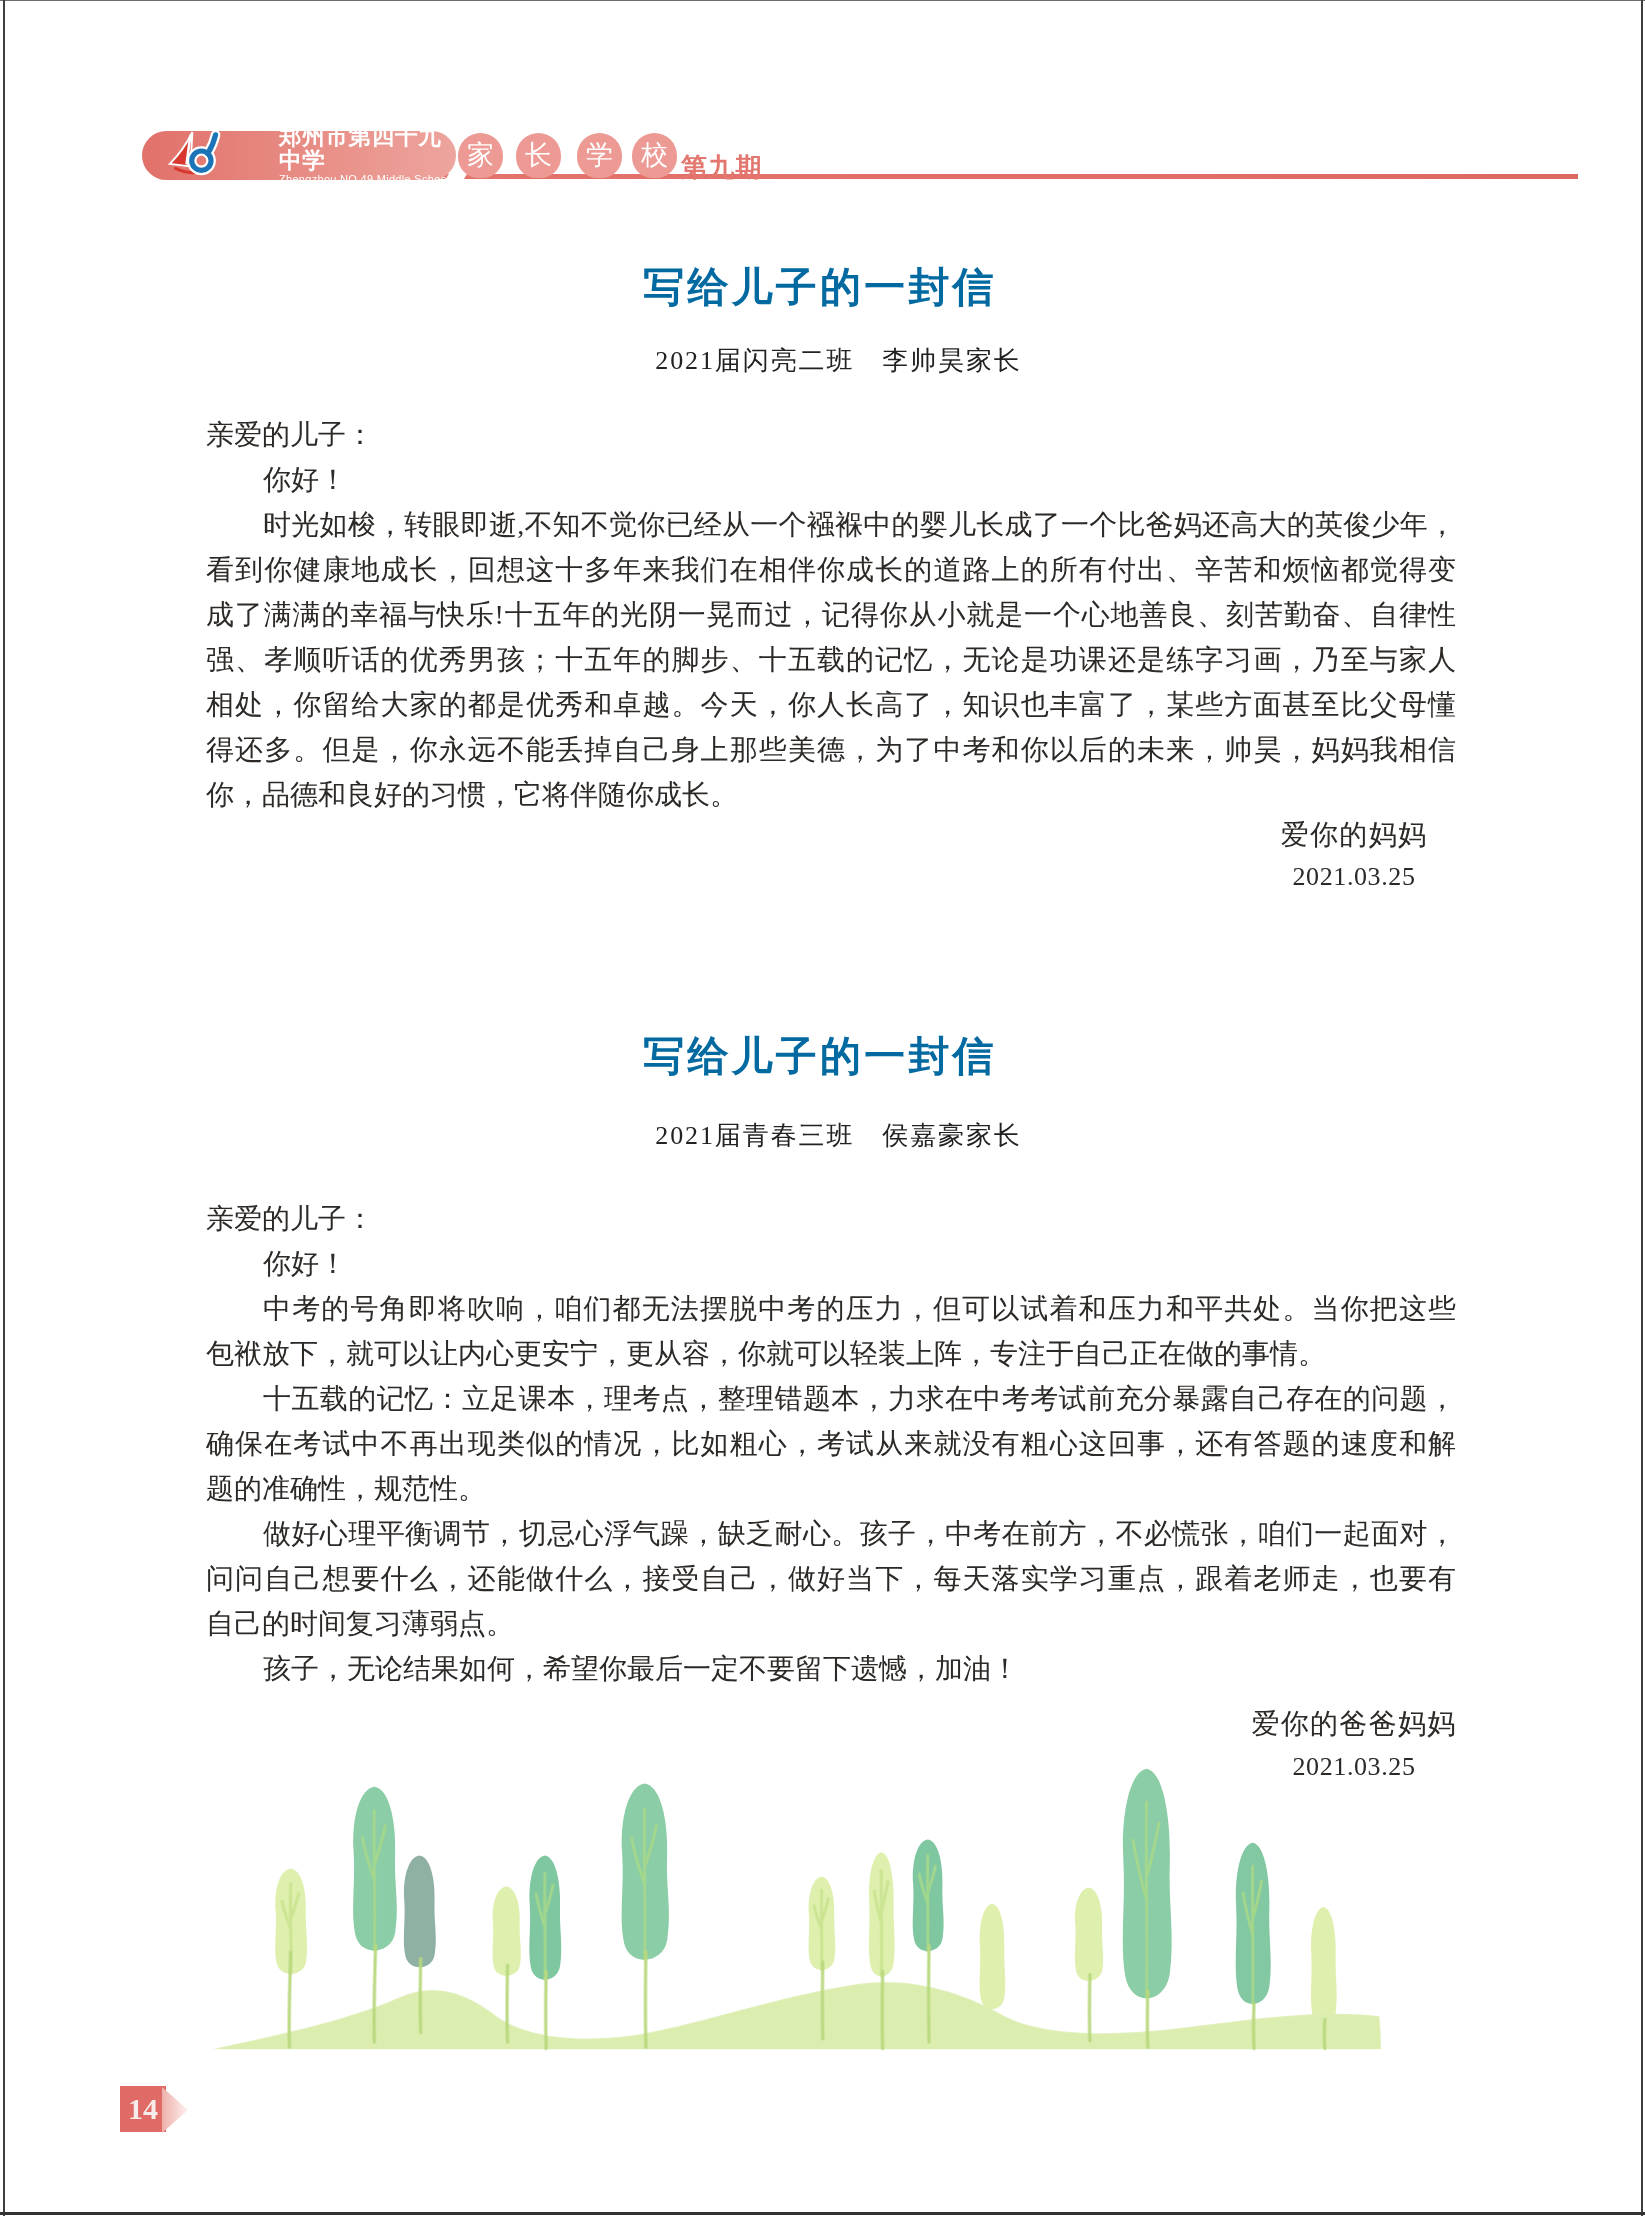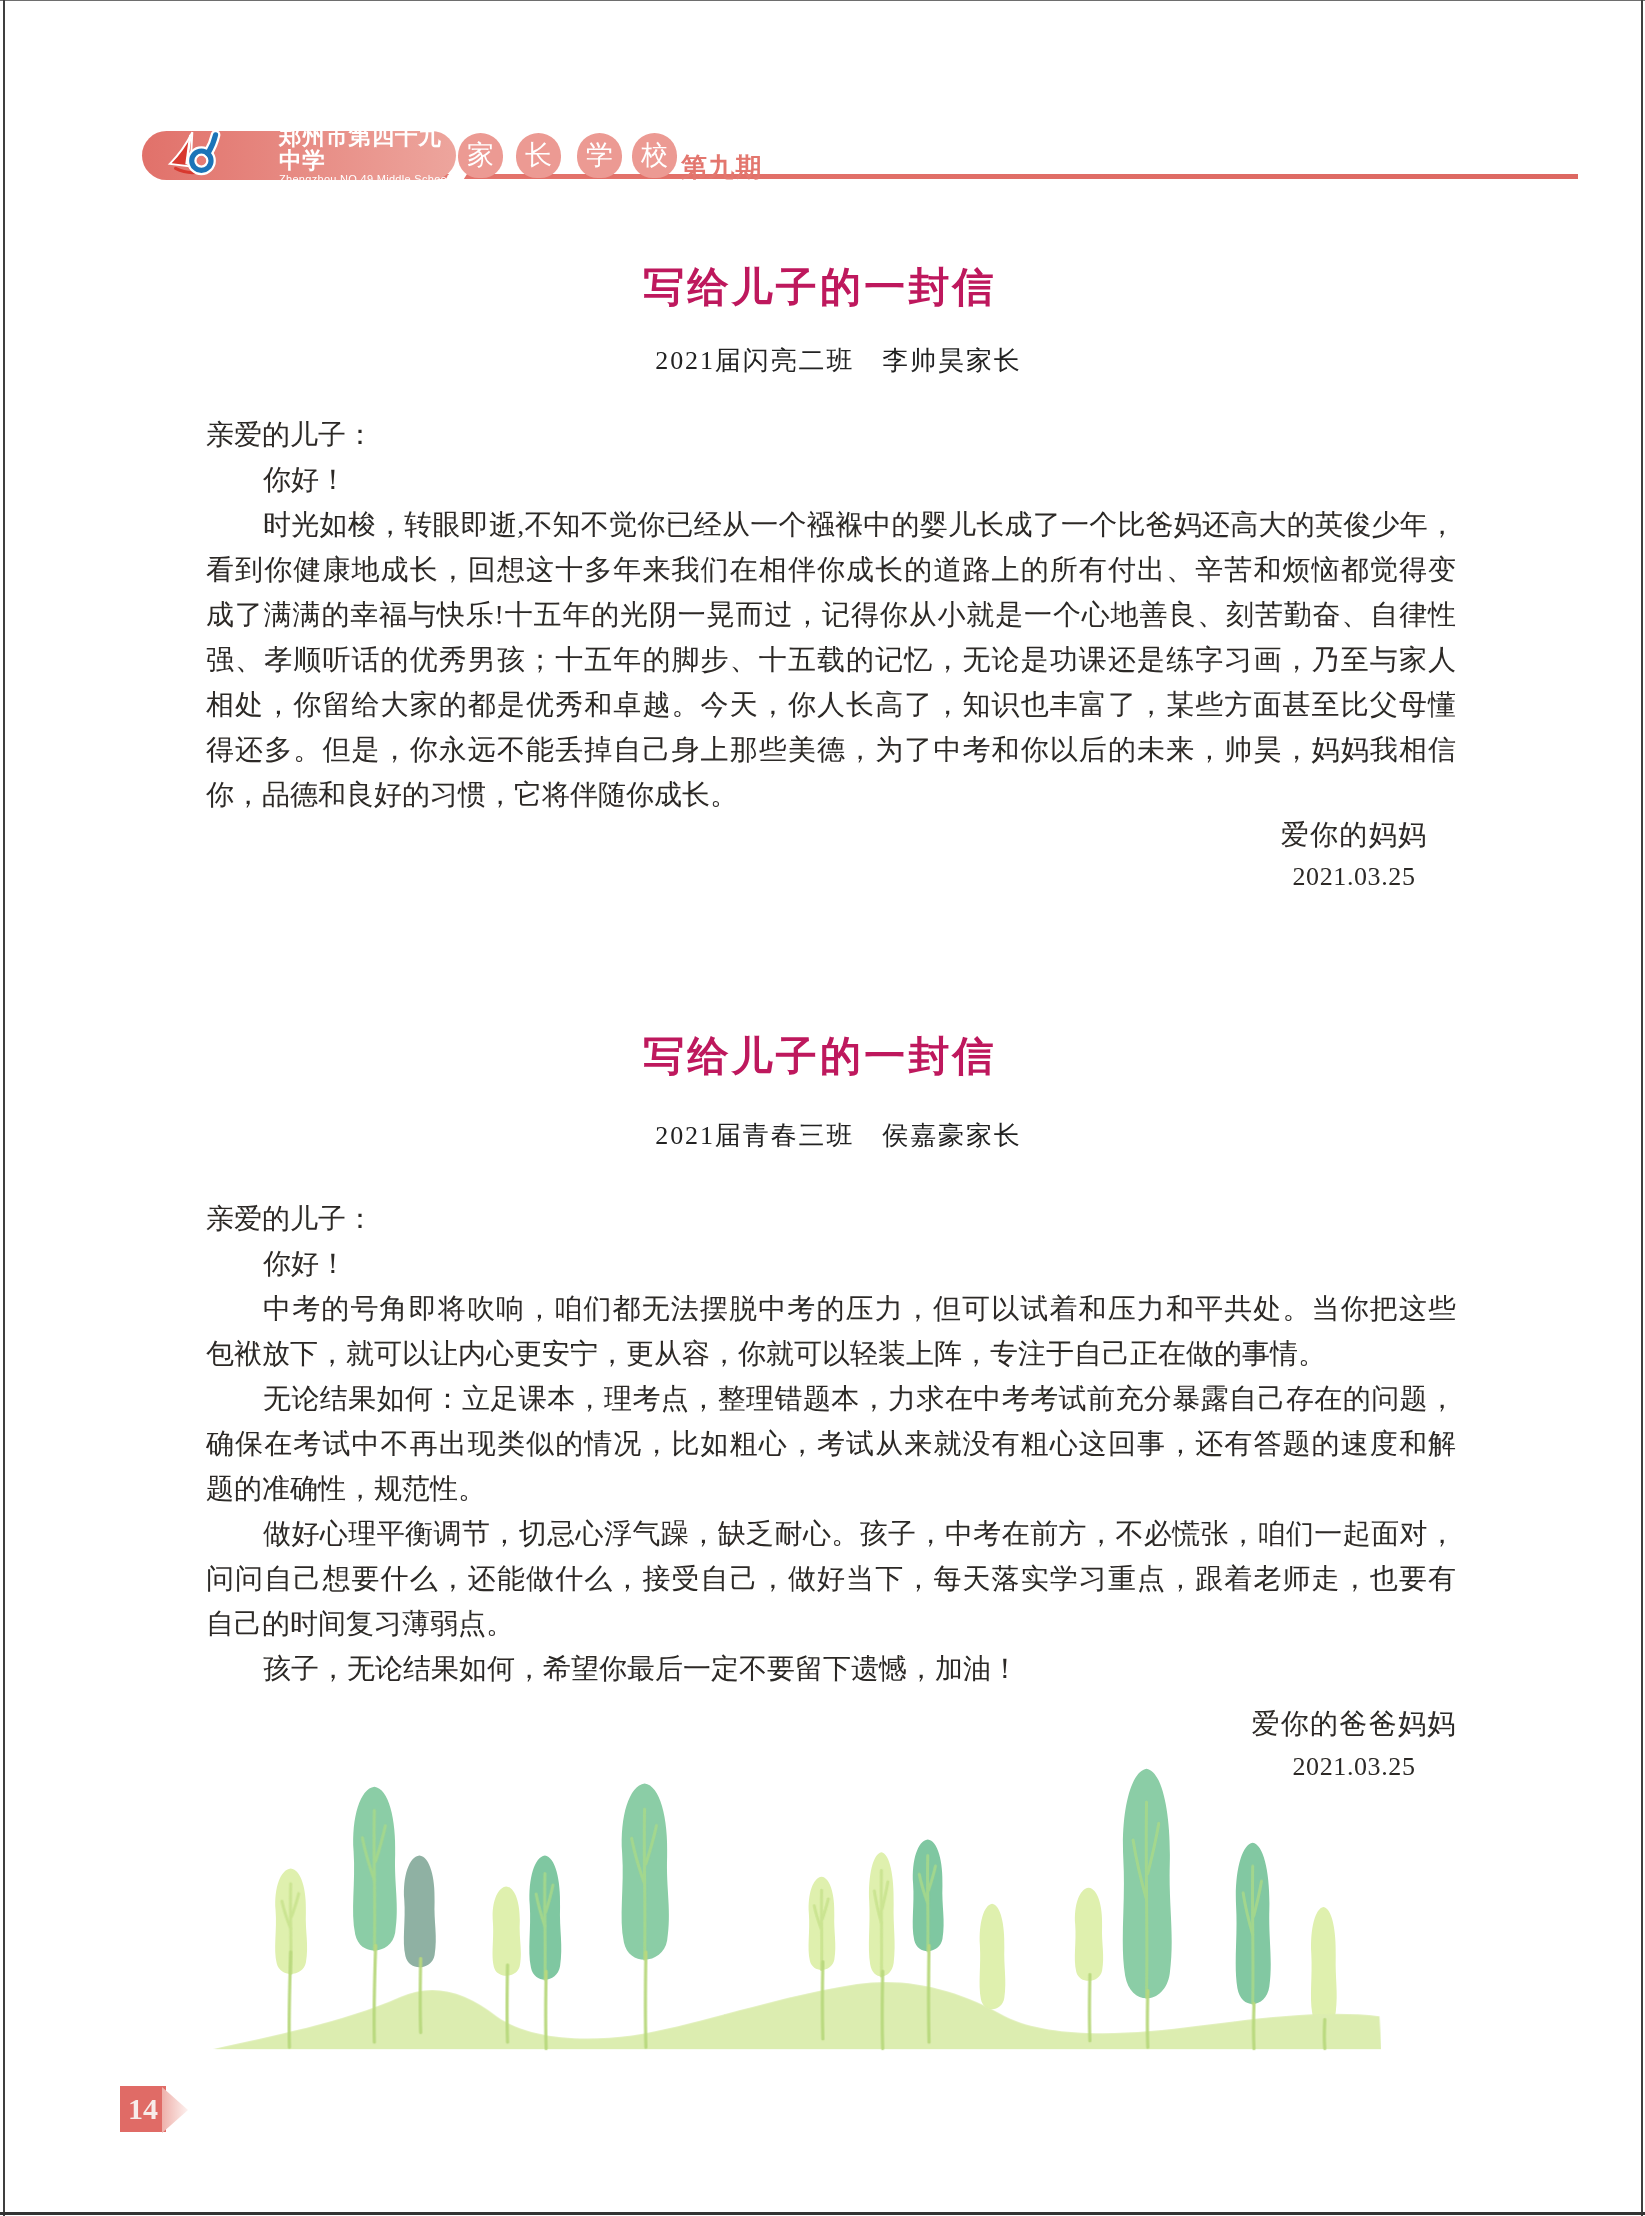--- a/index.html
+++ b/index.html
@@ -29,21 +29,21 @@
                   letter-spacing:0.3px;margin-top:1.9px;}
   .badge{position:absolute;top:133px;width:45px;height:45px;border-radius:50% 50% 46% 46%;
          background:#ec9a93;color:#ffffff;text-align:center;line-height:45px;font-size:27px;
          z-index:4;font-family:"Liberation Serif",serif;}
   #badge-0{left:458px;} #badge-1{left:516px;} #badge-2{left:577px;} #badge-3{left:632px;}
   #issue-label{position:absolute;left:681px;top:150px;font-size:26px;font-weight:bold;
                color:#e3766e;font-family:"Liberation Sans",sans-serif;letter-spacing:1.3px;z-index:4;}
 
   
   .title{position:absolute;left:0;width:1640px;text-align:center;font-size:41px;font-weight:bold;
-         color:#be185d;letter-spacing:3.2px;}
+         color:#0369a1;letter-spacing:3.2px;}
   #title-0{top:260px;} #title-1{top:1029px;}
   .byline{position:absolute;left:16px;width:1645px;text-align:center;font-size:26px;color:#222222;
           letter-spacing:1.9px;}
   #byline-0{top:343px;} #byline-1{top:1118px;}
 
   .letter-lines{position:absolute;left:206px;width:1250px;}
   #lines-0{top:412px;} #lines-1{top:1196px;}
   .bline{height:45px;line-height:45px;font-size:28px;white-space:normal;}
   .bline.ind{text-indent:57px;}
   .bline.jfull{text-align:justify;text-align-last:justify;}
@@ -113,21 +113,21 @@
   <div class="sig" id="sig-0">爱你的妈妈</div>
   <div class="sdate" id="date-0">2021.03.25</div>
 
   <div class="title" id="title-1">写给儿子的一封信</div>
   <div class="byline" id="byline-1">2021届青春三班　侯嘉豪家长</div>
   <div class="letter-lines" id="lines-1">
       <div class="bline">亲爱的儿子：</div>
       <div class="bline ind">你好！</div>
       <div class="bline ind jfull">中考的号角即将吹响，咱们都无法摆脱中考的压力，但可以试着和压力和平共处。当你把这些</div>
       <div class="bline">包袱放下，就可以让内心更安宁，更从容，你就可以轻装上阵，专注于自己正在做的事情。</div>
-      <div class="bline ind jfull">无论结果如何：立足课本，理考点，整理错题本，力求在中考考试前充分暴露自己存在的问题，</div>
+      <div class="bline ind jfull">十五载的记忆：立足课本，理考点，整理错题本，力求在中考考试前充分暴露自己存在的问题，</div>
       <div class="bline jfull">确保在考试中不再出现类似的情况，比如粗心，考试从来就没有粗心这回事，还有答题的速度和解</div>
       <div class="bline">题的准确性，规范性。</div>
       <div class="bline ind jfull">做好心理平衡调节，切忌心浮气躁，缺乏耐心。孩子，中考在前方，不必慌张，咱们一起面对，</div>
       <div class="bline jfull">问问自己想要什么，还能做什么，接受自己，做好当下，每天落实学习重点，跟着老师走，也要有</div>
       <div class="bline">自己的时间复习薄弱点。</div>
       <div class="bline ind">孩子，无论结果如何，希望你最后一定不要留下遗憾，加油！</div>
     </div>
   <div class="sig" id="sig-1">爱你的爸爸妈妈</div>
   <div class="sdate" id="date-1">2021.03.25</div>
 

